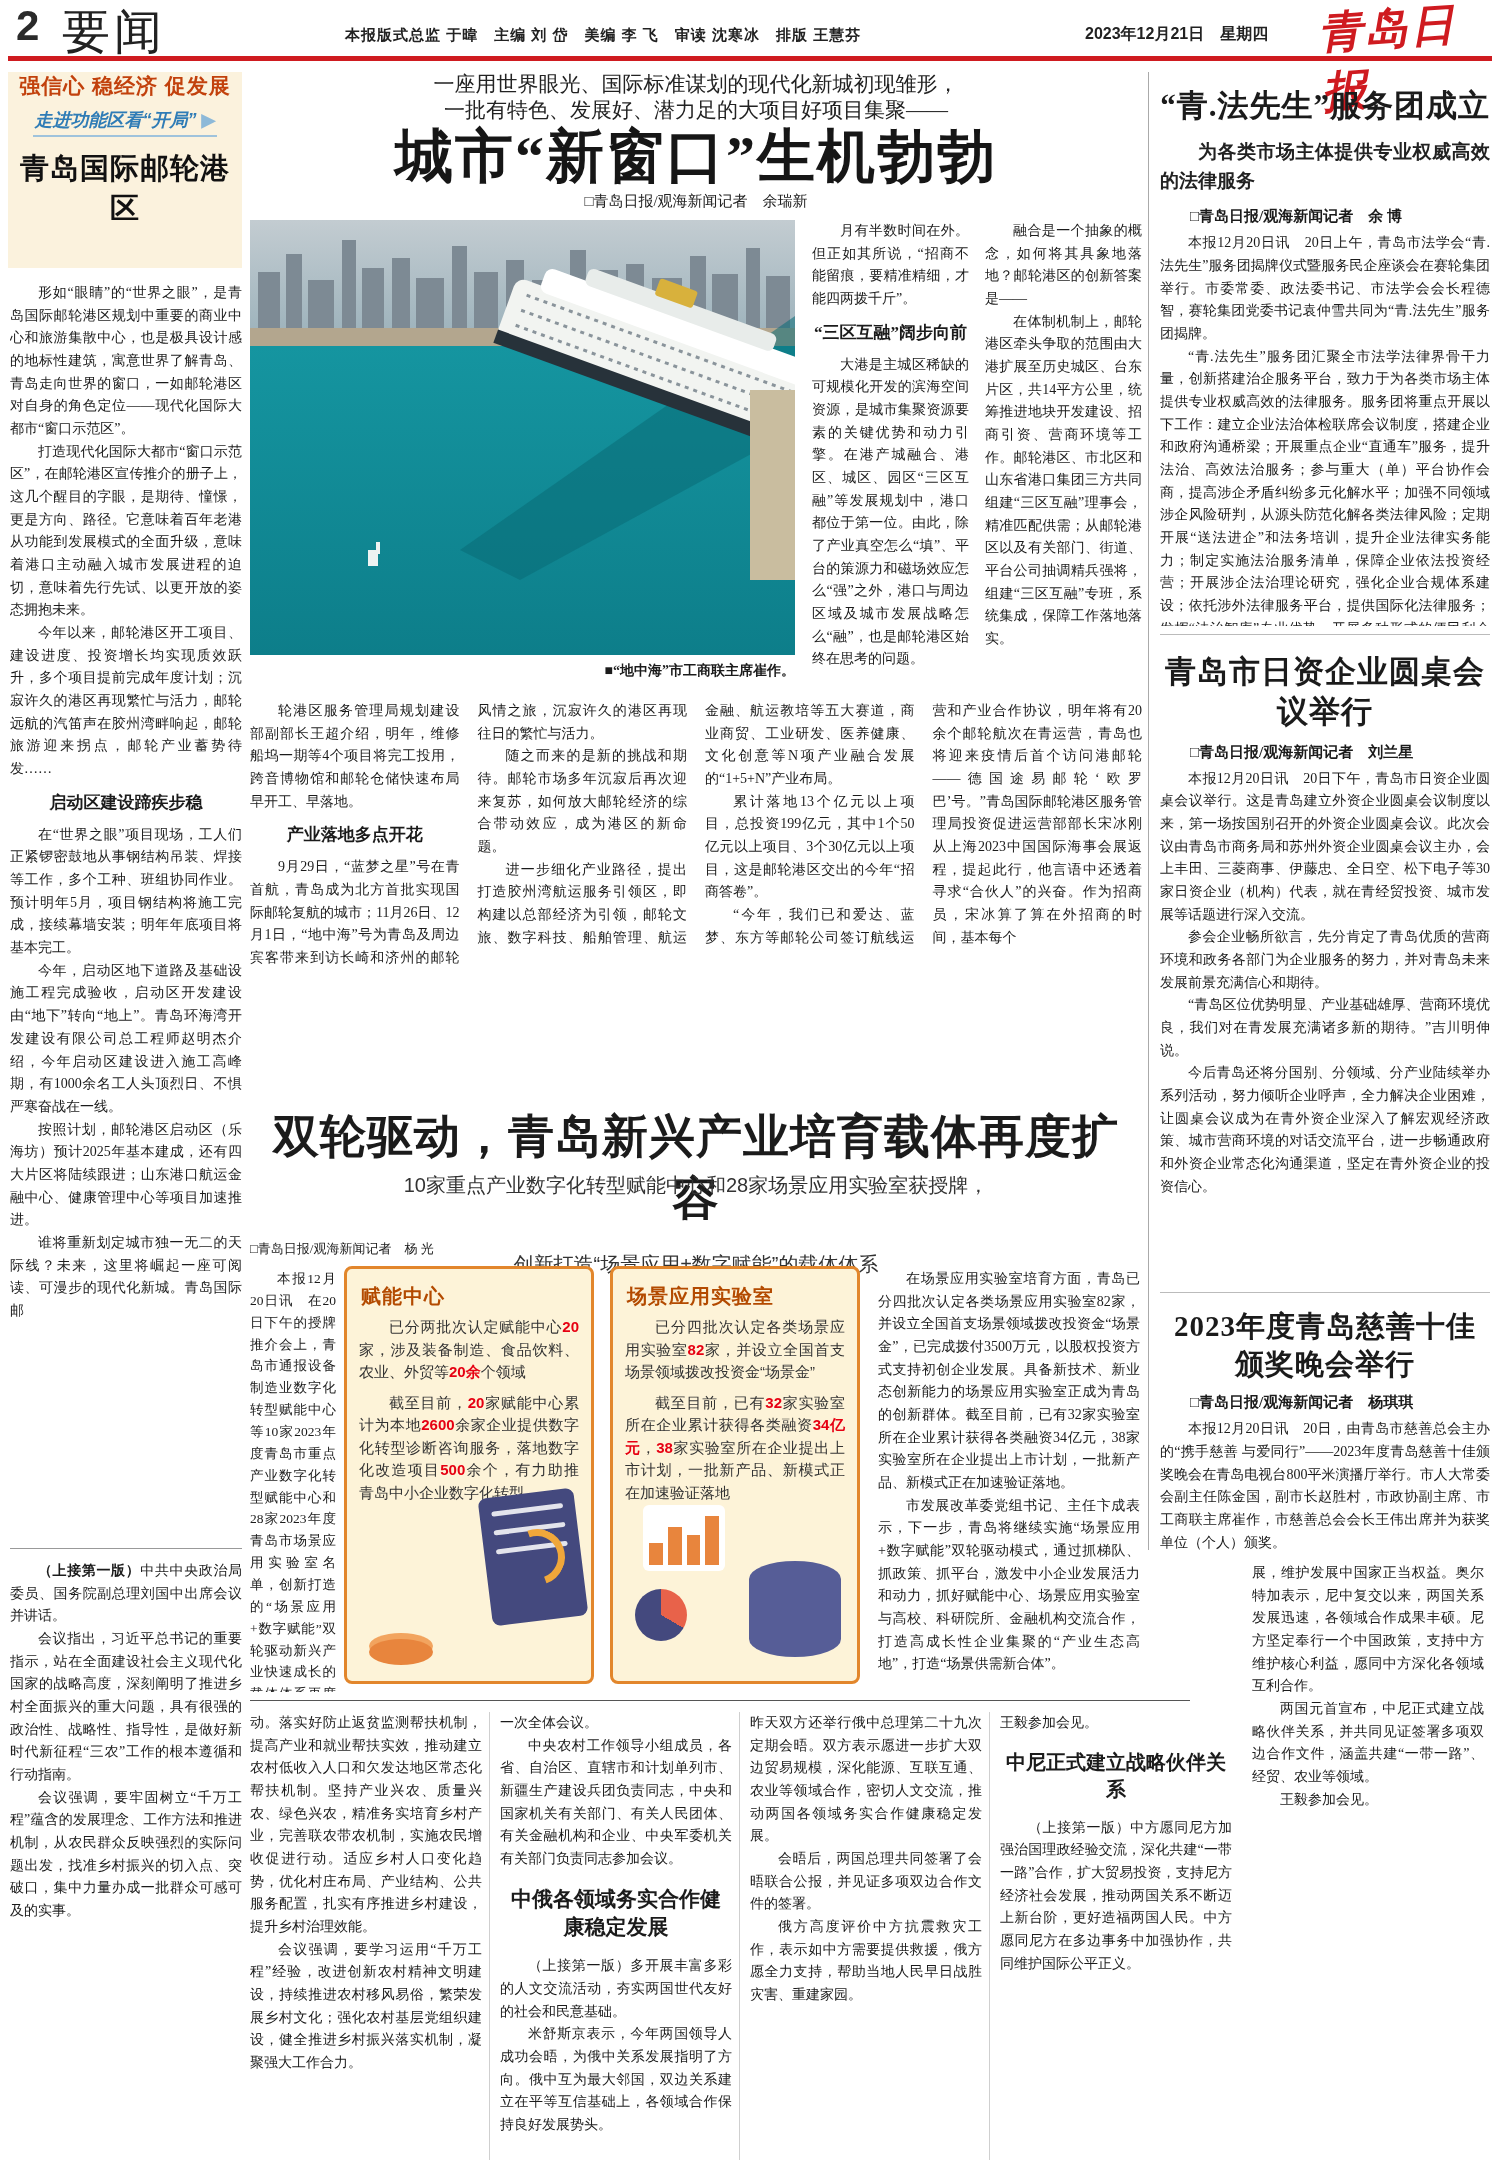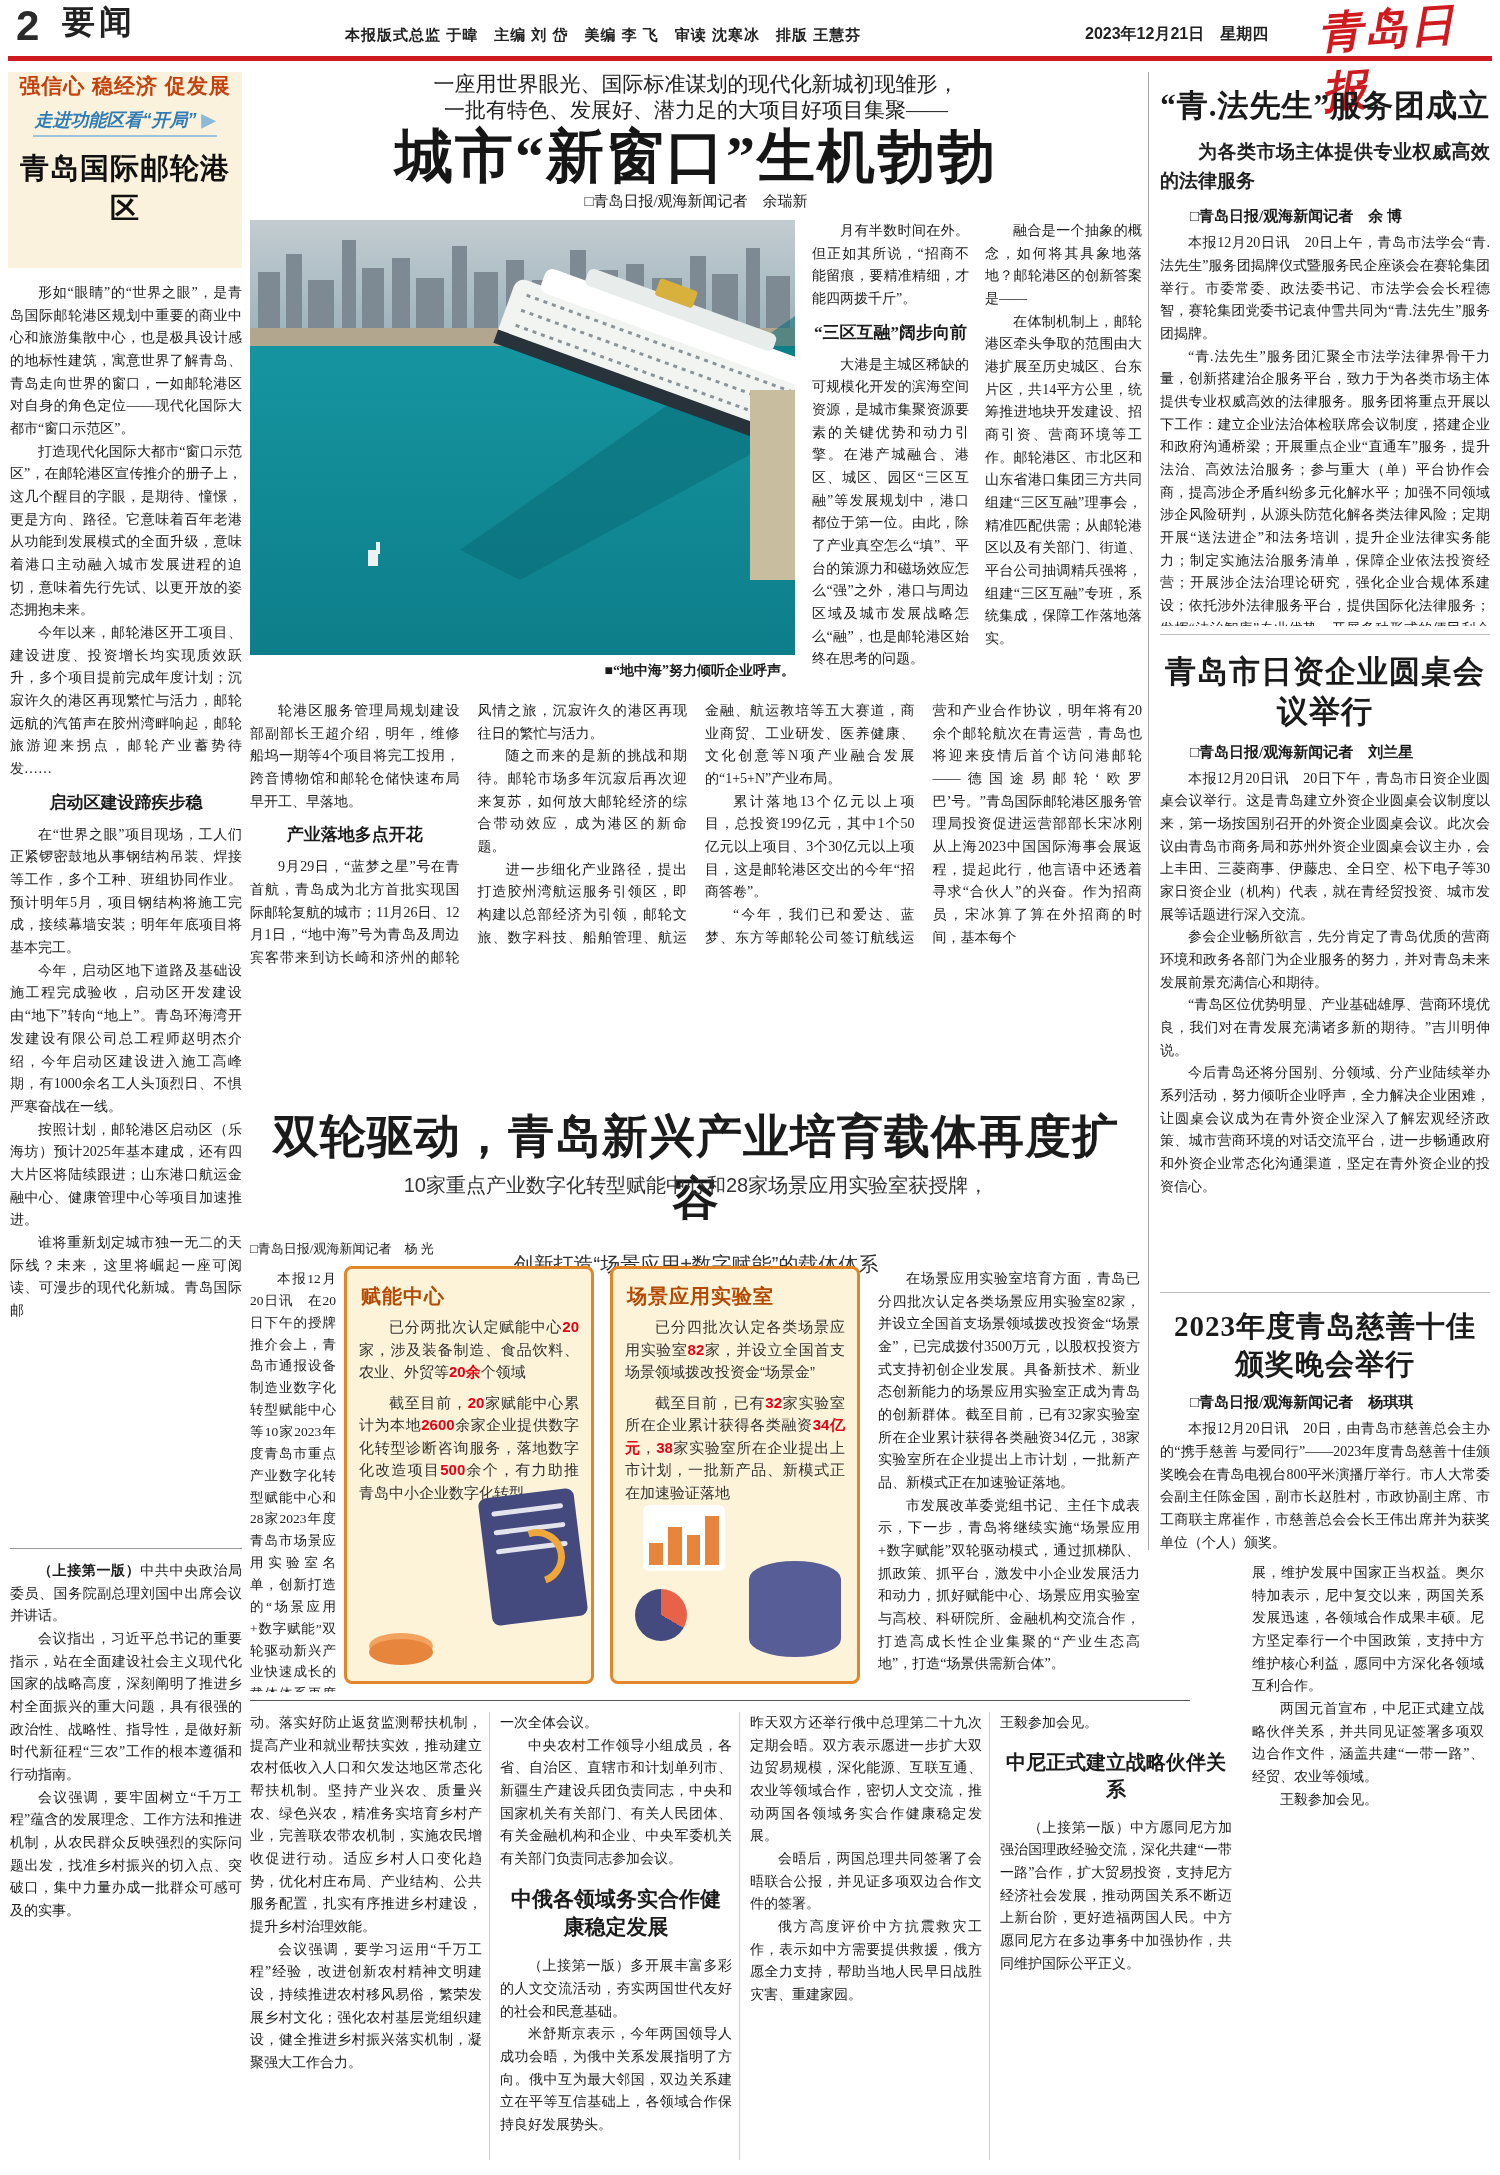--- a/index.html
+++ b/index.html
@@ -1,21 +1,21 @@
 <!DOCTYPE html>
 <html><head>
 <meta charset="utf-8">
 <style>
   html,body{margin:0;padding:0;background:#e9e9e9;}
   .page{position:relative;width:1500px;height:2175px;background:#ffffff;overflow:hidden;
         font-family:"Liberation Serif",serif;color:#1b1b1b;}
   
   .hdr{position:absolute;left:0;top:0;width:1500px;height:56px;}
   .pgno{position:absolute;left:16px;top:2px;font:bold 42px "Liberation Sans",sans-serif;color:#2a2a2a;}
-  .secname{position:absolute;left:62px;top:0px;font-weight:700;font-size:33px;letter-spacing:4px;color:#222;}
+  .secname{position:absolute;left:62px;top:0px;font-weight:400;font-size:48px;letter-spacing:4px;color:#222;}
   .credits{position:absolute;left:345px;top:26px;font:bold 15px "Liberation Sans",sans-serif;color:#222;letter-spacing:1px;}
   .pdate{position:absolute;left:1085px;top:24px;font:bold 16px "Liberation Sans",sans-serif;color:#222;}
   .masthead{position:absolute;left:1320px;top:-2px;font-size:44px;font-weight:bold;color:#cf1b20;
             font-style:italic;transform:rotate(-4deg);letter-spacing:2px;}
   .redrule{position:absolute;left:8px;top:56px;width:1484px;height:5px;background:#cf1b20;}
   
   .promo{position:absolute;left:8px;top:72px;width:234px;height:196px;background:#fbf2dd;text-align:center;}
   .promo .l1{margin-top:0;font:bold 21px "Liberation Sans",sans-serif;color:#c2410c;letter-spacing:1px;}
   .promo .l2{margin-top:8px;font:bold italic 18px "Liberation Sans",sans-serif;color:#2f7cb6;
              display:inline-block;border-bottom:2px solid #9fc3dc;padding:0 2px 3px 2px;}
@@ -163,21 +163,21 @@
         <line x1="250" y1="150" x2="640" y2="150" stroke="#8a949b" stroke-width="3" stroke-dasharray="4 5"></line>
         <line x1="250" y1="166" x2="640" y2="166" stroke="#8a949b" stroke-width="3" stroke-dasharray="4 5"></line>
       </g>
       <rect x="500" y="170" width="45" height="190" fill="#c9bd9f"></rect>
       <g fill="#eef3f2">
         <rect x="118" y="330" width="10" height="16"></rect>
           <rect x="126" y="322" width="4" height="12"></rect>
       </g>
     </svg>
   </div>
-  <div class="caption">■“地中海”努力倾听企业呼声。</div>
+  <div class="caption">■“地中海”市工商联主席崔作。</div>
 
   <div class="rightflow">
     <p class="t">月有半数时间在外。但正如其所说，“招商不能留痕，要精准精细，才能四两拨千斤”。</p>
     <div class="inhead">“三区互融”阔步向前</div>
     <p class="t">大港是主城区稀缺的可规模化开发的滨海空间资源，是城市集聚资源要素的关键优势和动力引擎。在港产城融合、港区、城区、园区“三区互融”等发展规划中，港口都位于第一位。由此，除了产业真空怎么“填”、平台的策源力和磁场效应怎么“强”之外，港口与周边区域及城市发展战略怎么“融”，也是邮轮港区始终在思考的问题。</p>
     <p class="t">融合是一个抽象的概念，如何将其具象地落地？邮轮港区的创新答案是——</p>
     <p class="t">在体制机制上，邮轮港区牵头争取的范围由大港扩展至历史城区、台东片区，共14平方公里，统筹推进地块开发建设、招商引资、营商环境等工作。邮轮港区、市北区和山东省港口集团三方共同组建“三区互融”理事会，精准匹配供需；从邮轮港区以及有关部门、街道、平台公司抽调精兵强将，组建“三区互融”专班，系统集成，保障工作落地落实。</p>
 
   </div>
 

